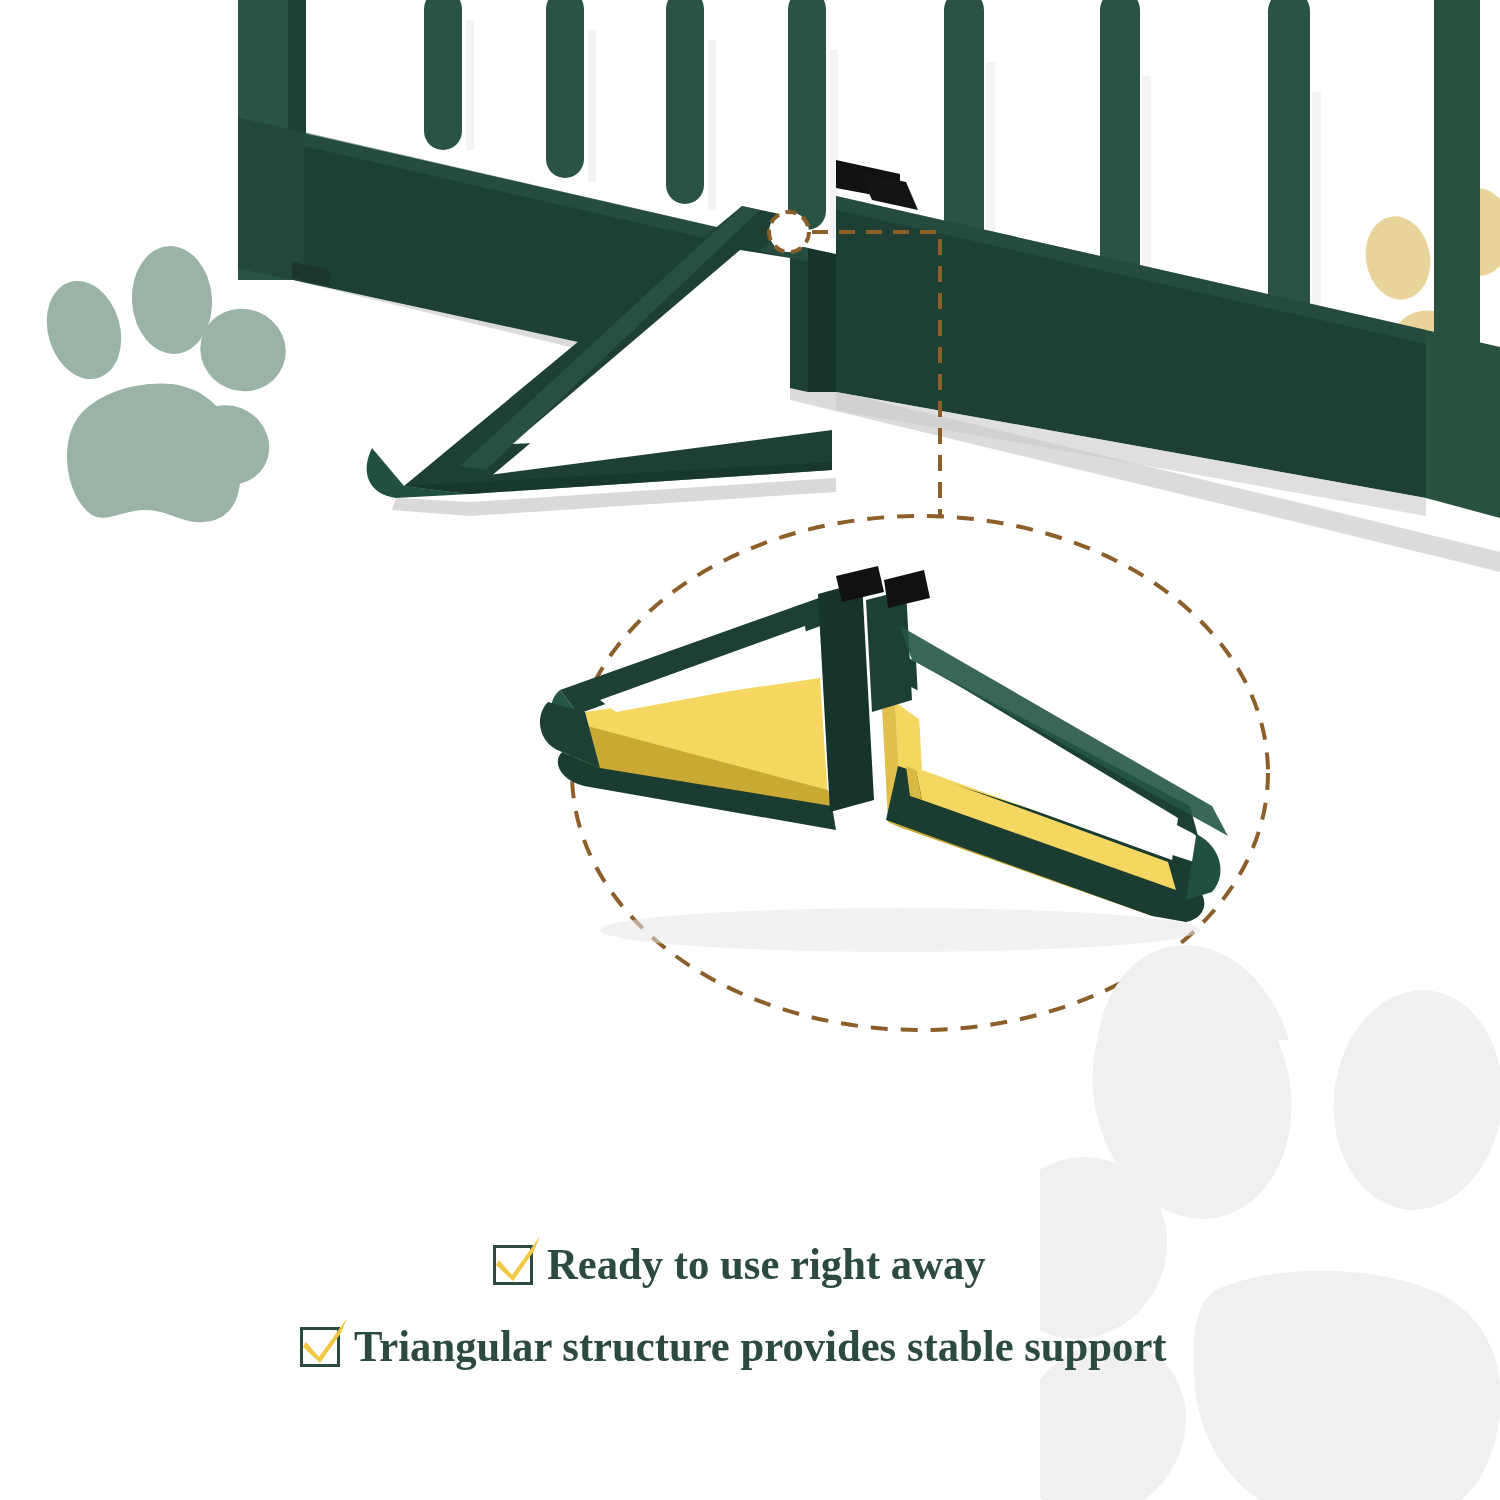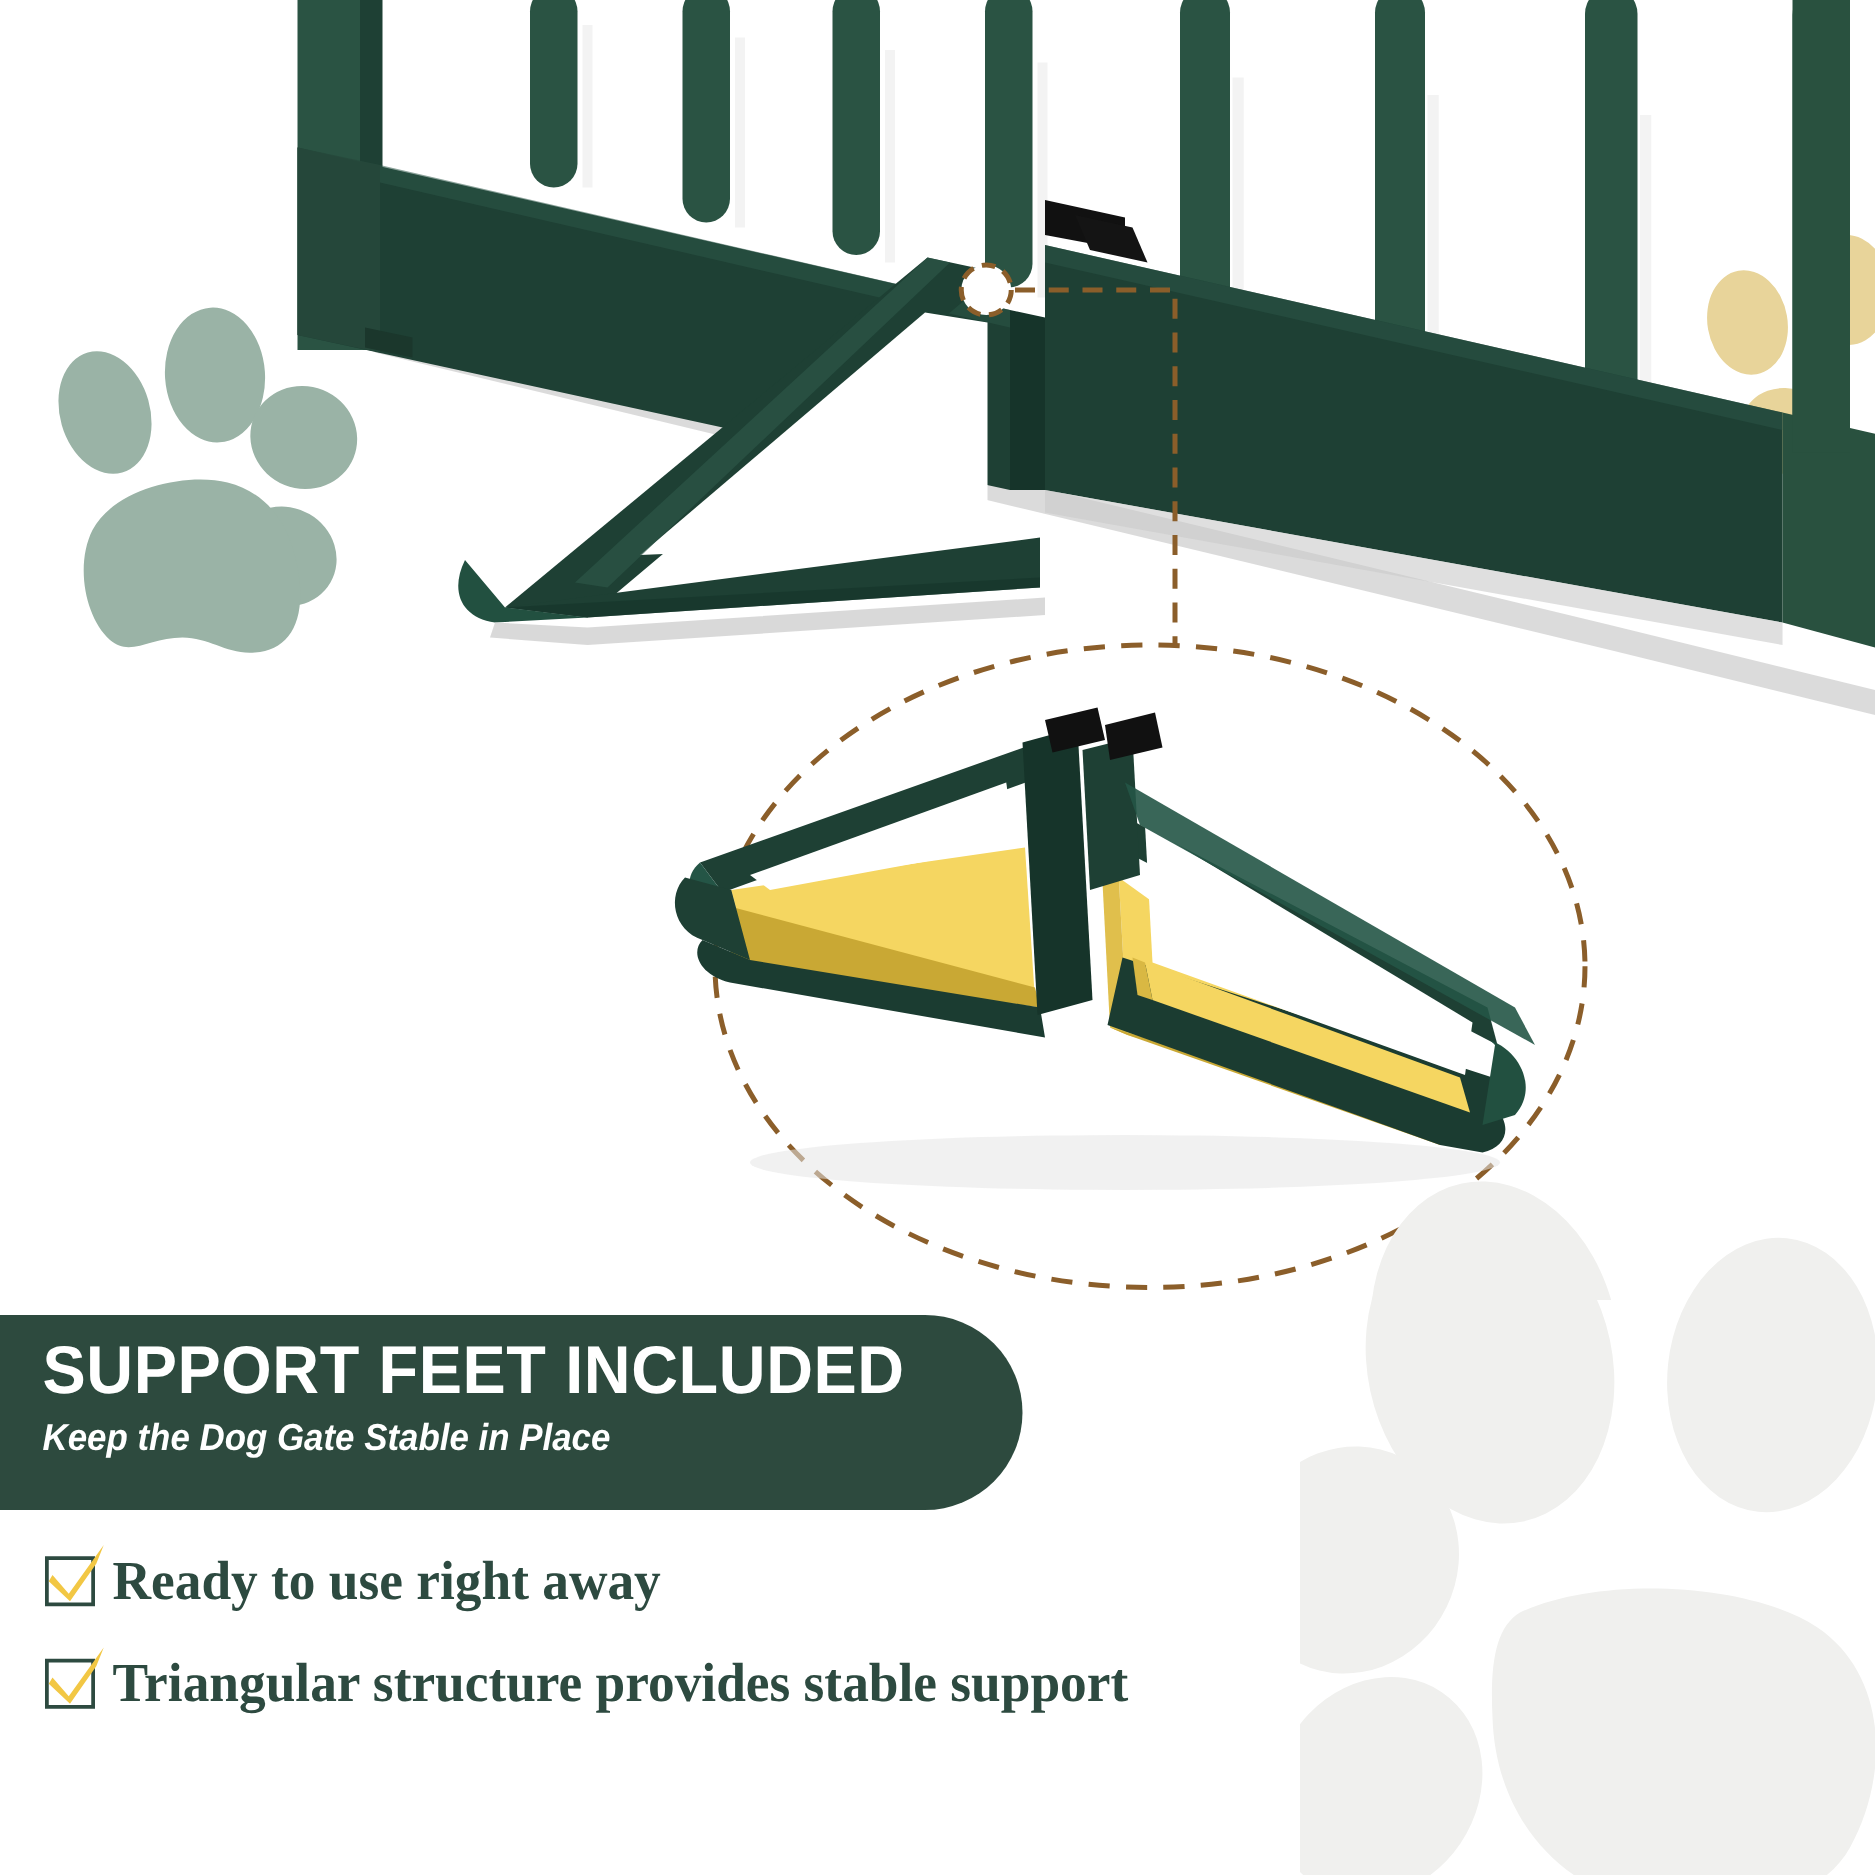--- a/index.html
+++ b/index.html
@@ -44,21 +44,21 @@
     transform-origin:left center;
     white-space:nowrap;
   }
 
   
   #features{
     position:absolute;left:36px;top:1236px;width:1420px;
   }
   .feat{
     display:flex;align-items:center;
-    height:58px;margin-bottom:24px;
+    height:58px;margin-bottom:24px;justify-content:center;
   }
   .cbox{
     position:relative;
     width:40px;height:40px;flex:0 0 40px;
     border:3px solid #2d4a40;
     box-sizing:border-box;
     margin-right:14px;
   }
   .cbox svg{position:absolute;left:-3px;top:-14px;width:52px;height:52px;overflow:visible;}
   .feat-label{
@@ -223,24 +223,20 @@
       <ellipse cx="152" cy="132" rx="98" ry="128" transform="rotate(-12 152 132)"></ellipse>
       <ellipse cx="378" cy="140" rx="84" ry="110" transform="rotate(6 378 140)"></ellipse>
       <ellipse cx="40" cy="288" rx="86" ry="92" transform="rotate(26 40 288)"></ellipse>
       <path d="M176,330 C240,300 360,306 414,342 C470,380 472,460 440,518
                C408,576 300,580 244,554 C190,530 156,478 154,414
                C152,372 156,342 176,330 Z"></path>
       <ellipse cx="62" cy="470" rx="80" ry="92" transform="rotate(34 62 470)"></ellipse>
     </g>
   </svg>
 
-  <div id="badge">
-    <div class="h1">SUPPORT FEET INCLUDED</div>
-    <div class="h2">Keep the Dog Gate Stable in Place</div>
-  </div>
 
   <div id="features">
 
     <div class="feat">
       <span class="cbox">
         <svg viewBox="0 0 52 52">
             <path d="M6,26 L19,41 L47,2 L41,17 L20,47 L3,31 Z" fill="#f2c744"></path>
           </svg>
       </span>
       <span class="feat-label">Ready to use right away</span>

